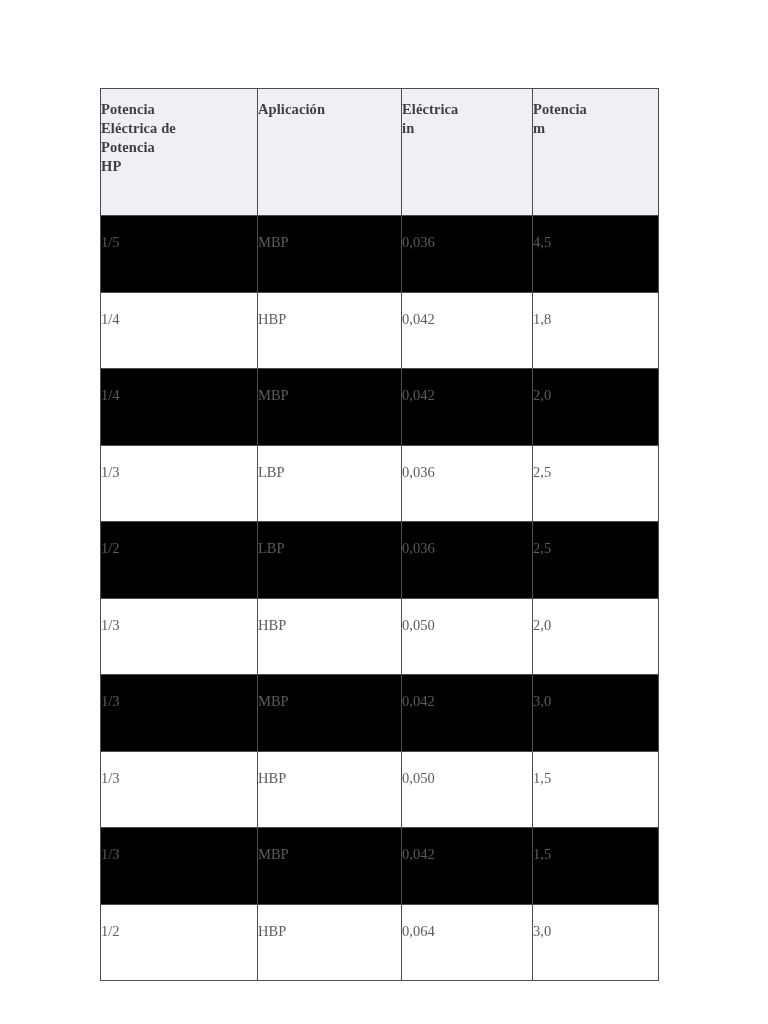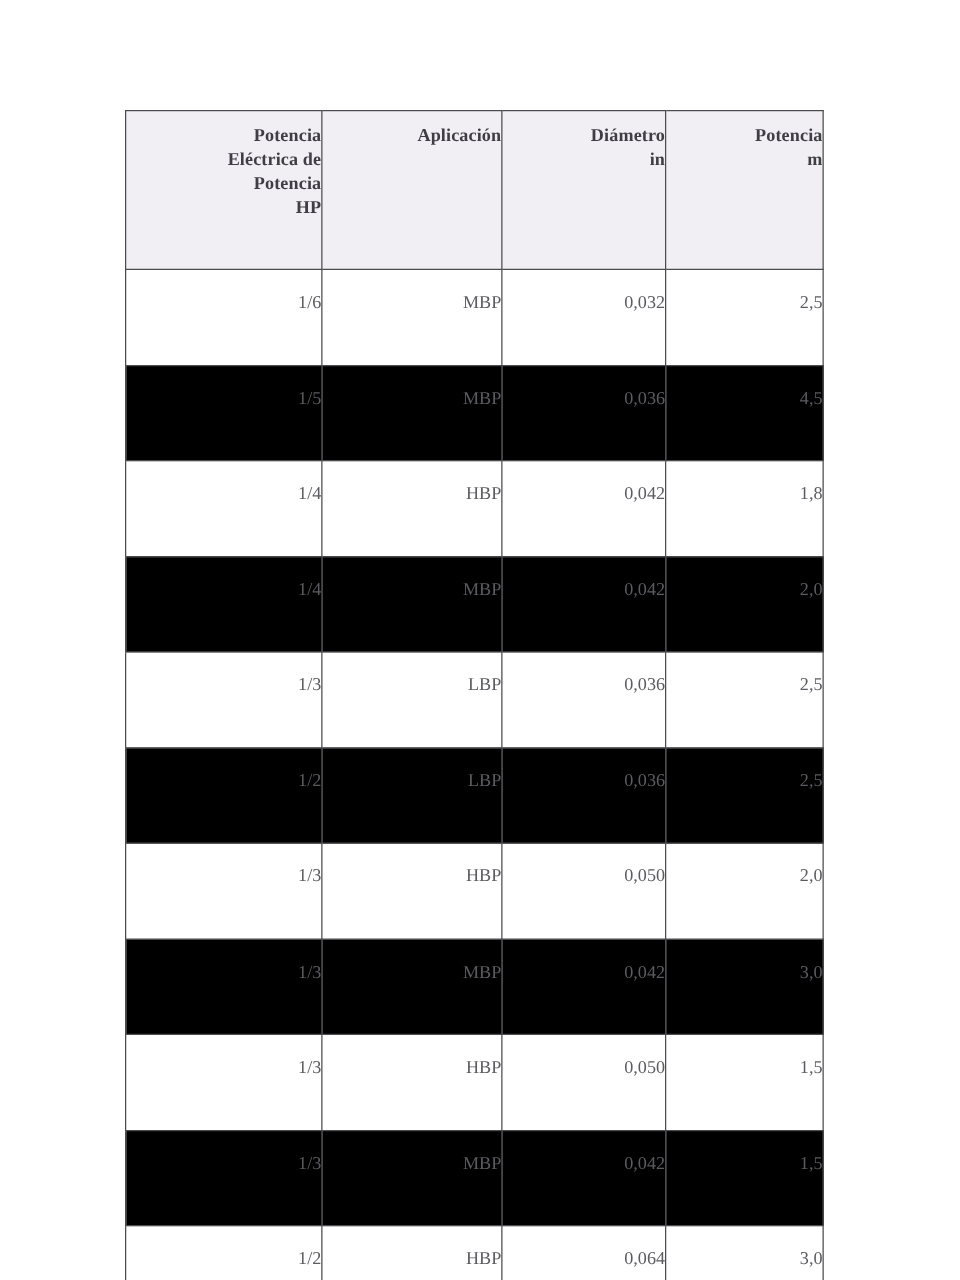--- a/index.html
+++ b/index.html
@@ -31,21 +31,21 @@
     table-layout: fixed;
   }
   table.spec-table col.c0 { width: 157px; }
   table.spec-table col.c1 { width: 144px; }
   table.spec-table col.c2 { width: 131px; }
   table.spec-table col.c3 { width: 126px; }
 
   table.spec-table th,
   table.spec-table td {
     border: 1.4px solid #4c4c50;
-    text-align: right;
+    text-align: left;
     vertical-align: top;
     padding: 0;
     color: #5b5b61;
     font-size: 14.5px;
     line-height: 1.32;
   }
   table.spec-table thead th {
     height: 115px;
     background: #f1eff3;
     color: #3e3e44;
@@ -81,36 +81,30 @@
           <th>
             <span class="hdr-line">Potencia</span>
             <span class="hdr-line">Eléctrica de</span>
             <span class="hdr-line">Potencia</span>
             <span class="hdr-line">HP</span>
           </th>
           <th>
             <span class="hdr-line">Aplicación</span>
           </th>
           <th>
-            <span class="hdr-line">Diámetro</span>
+            <span class="hdr-line">Eléctrica</span>
             <span class="hdr-line">in</span>
           </th>
           <th>
             <span class="hdr-line">Potencia</span>
             <span class="hdr-line">m</span>
           </th>
         </tr>
       </thead>
       <tbody>
-        <tr>
-          <td>1/6</td>
-          <td>MBP</td>
-          <td>0,032</td>
-          <td>2,5</td>
-        </tr>
         <tr class="shaded">
           <td>1/5</td>
           <td>MBP</td>
           <td>0,036</td>
           <td>4,5</td>
         </tr>
         <tr>
           <td>1/4</td>
           <td>HBP</td>
           <td>0,042</td>

